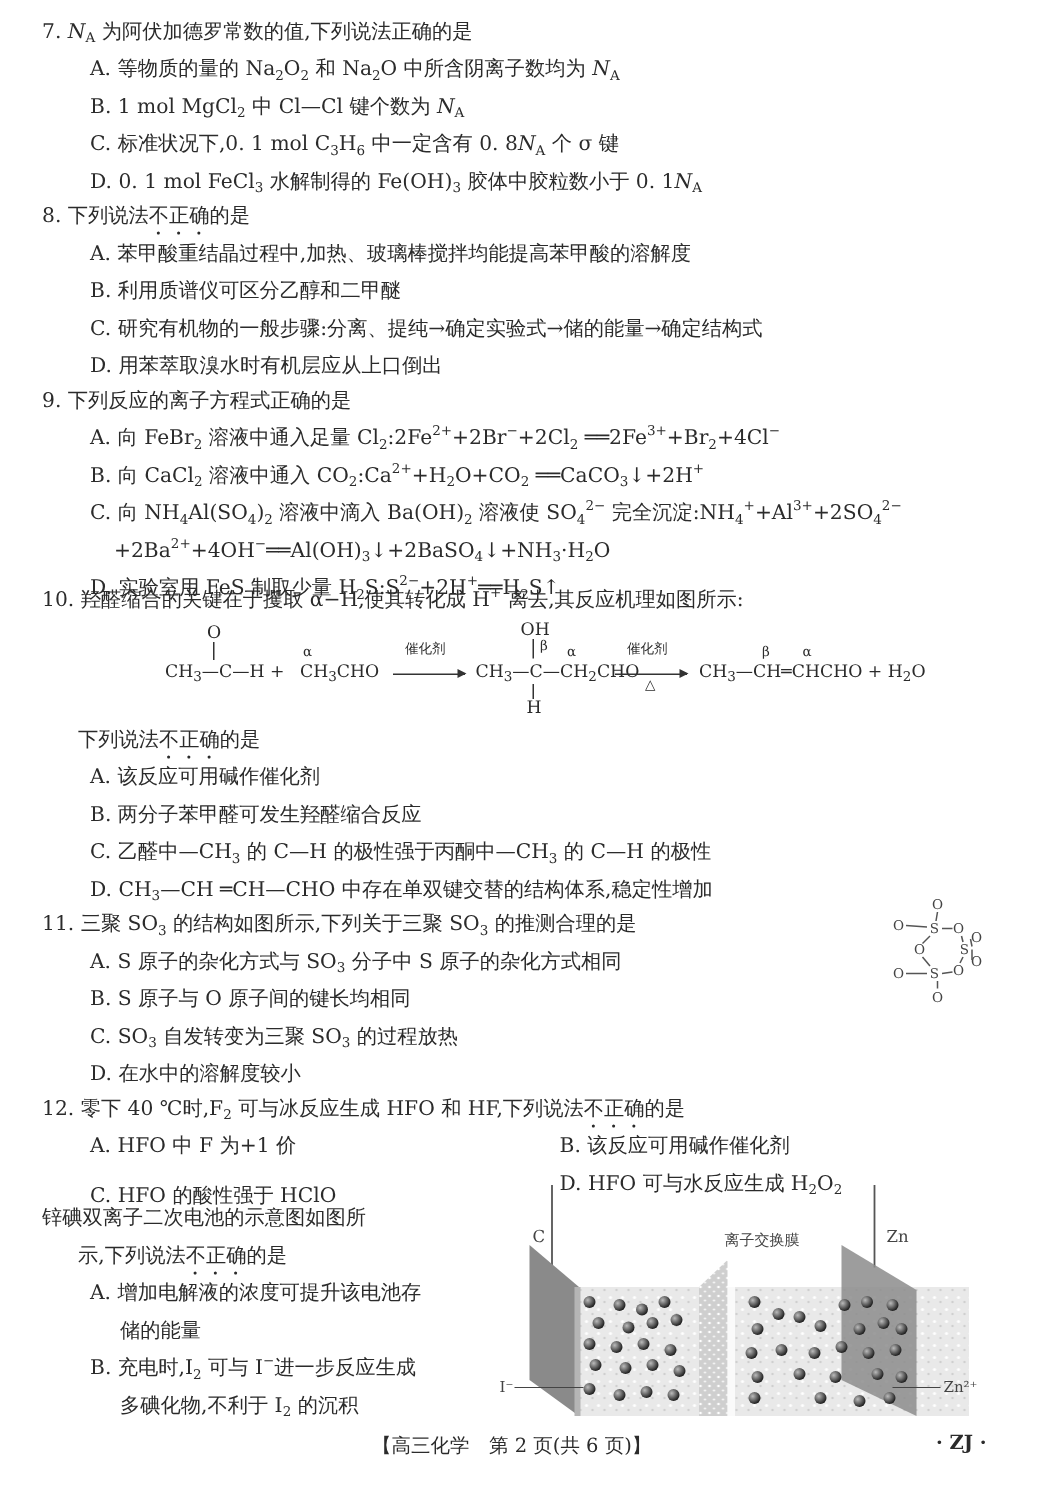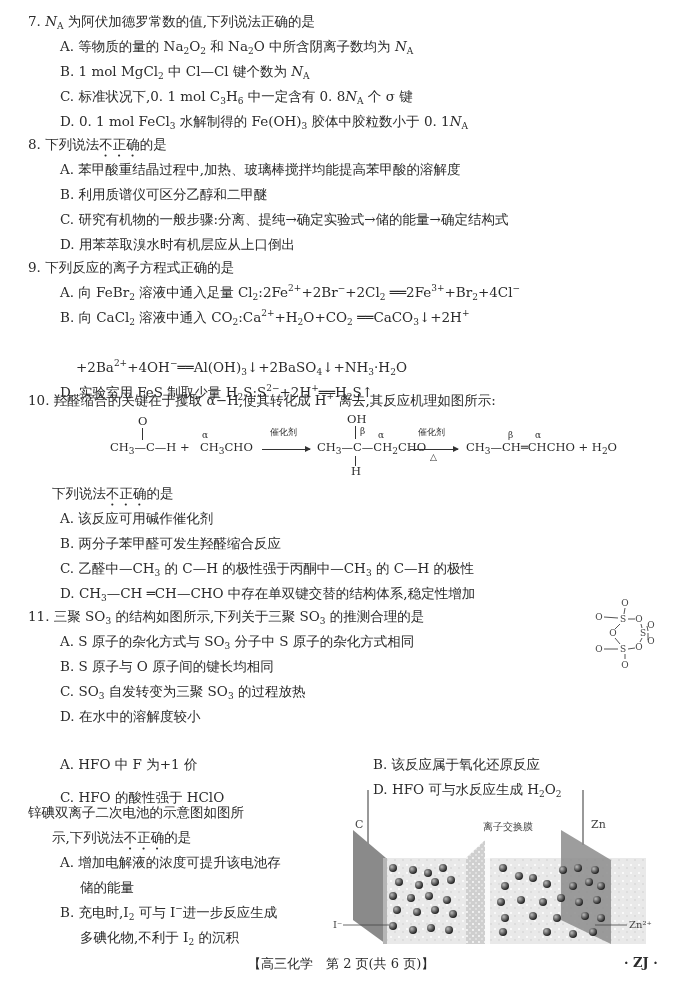--- a/index.html
+++ b/index.html
@@ -48,20 +48,21 @@
 
   <div class="line q" style="top:135px">8. 下列说法<span class="dot">不正确</span>的是</div>
   <div class="line opt" style="top:160px">A. 苯甲酸重结晶过程中,加热、玻璃棒搅拌均能提高苯甲酸的溶解度</div>
   <div class="line opt" style="top:185px">B. 利用质谱仪可区分乙醇和二甲醚</div>
   <div class="line opt" style="top:210px">C. 研究有机物的一般步骤:分离、提纯→确定实验式→储的能量→确定结构式</div>
   <div class="line opt" style="top:235px">D. 用苯萃取溴水时有机层应从上口倒出</div>
 
   <div class="line q" style="top:258px">9. 下列反应的离子方程式正确的是</div>
   <div class="line opt" style="top:283px">A. 向 FeBr<sub>2</sub> 溶液中通入足量 Cl<sub>2</sub>:2Fe<sup>2+</sup>+2Br<sup>−</sup>+2Cl<sub>2</sub> ══2Fe<sup>3+</sup>+Br<sub>2</sub>+4Cl<sup>−</sup></div>
   <div class="line opt" style="top:308px">B. 向 CaCl<sub>2</sub> 溶液中通入 CO<sub>2</sub>:Ca<sup>2+</sup>+H<sub>2</sub>O+CO<sub>2</sub> ══CaCO<sub>3</sub>↓+2H<sup>+</sup></div>
+  <div class="line opt" style="top:333px">C. 向 NH<sub>4</sub>Al(SO<sub>4</sub>)<sub>2</sub> 溶液中滴入 Ba(OH)<sub>2</sub> 溶液使 SO<sub>4</sub><sup>2−</sup> 完全沉淀:NH<sub>4</sub><sup>+</sup>+Al<sup>3+</sup>+2SO<sub>4</sub><sup>2−</sup></div>
   <div class="line opt2" style="top:358px">+2Ba<sup>2+</sup>+4OH<sup>−</sup>══Al(OH)<sub>3</sub>↓+2BaSO<sub>4</sub>↓+NH<sub>3</sub>·H<sub>2</sub>O</div>
   <div class="line opt" style="top:383px">D. 实验室用 FeS 制取少量 H<sub>2</sub>S:S<sup>2−</sup>+2H<sup>+</sup>══H<sub>2</sub>S↑</div>
 
   <div class="line q" style="top:391px">10. 羟醛缩合的关键在于攫取 α−H,使其转化成 H<sup>+</sup> 离去,其反应机理如图所示:</div>
 
   <div class="scheme">
     <span style="left:28px;top:2px">O</span>
     <div class="vbar" style="left:32px;top:16px;height:12px"></div>
     <span style="left:0;top:28px">CH<sub>3</sub>—C—H +</span>
     <span class="small" style="left:92px;top:18px">α</span>
@@ -119,22 +120,23 @@
         <line x1="63" y1="37" x2="63" y2="44"></line>
       <line x1="35" y1="28" x2="30" y2="33"></line>
         <line x1="30" y1="42" x2="35" y2="48"></line>
       <line x1="57" y1="42" x2="55" y2="46"></line>
         <line x1="43" y1="53" x2="50" y2="52"></line>
       <line x1="19" y1="53" x2="33" y2="53"></line>
         <line x1="40" y1="58" x2="40" y2="63"></line>
     </g>
   </svg>
 
+  <div class="line q" style="top:730px">12. 零下 40 ℃时,F<sub>2</sub> 可与冰反应生成 HFO 和 HF,下列说法<span class="dot">不正确</span>的是</div>
   <div class="line opt" style="top:755px">A. HFO 中 F 为+1 价</div>
-  <div class="line" style="left:373px;top:755px">B. 该反应属于氧化还原反应</div>
+  <div class="line" style="left:373px;top:755px">B. 该反应可用碱作催化剂</div>
   <div class="line opt" style="top:788px">C. HFO 的酸性强于 HClO</div>
   <div class="line" style="left:373px;top:780px">D. HFO 可与水反应生成 H<sub>2</sub>O<sub>2</sub></div>
 
   <div class="line q" style="top:803px">锌碘双离子二次电池的示意图如图所</div>
   <div class="line" style="left:52px;top:828px">示,下列说法<span class="dot">不正确</span>的是</div>
   <div class="line opt" style="top:853px">A. <span>增加电解液的浓度可提升该电池存</span></div>
   <div class="line" style="left:80px;top:878px">储的能量</div>
   <div class="line opt" style="top:903px">B. 充电时,I<sub>2</sub> 可与 I<sup>−</sup>进一步反应生成</div>
   <div class="line" style="left:80px;top:928px">多碘化物,不利于 I<sub>2</sub> 的沉积</div>
 

